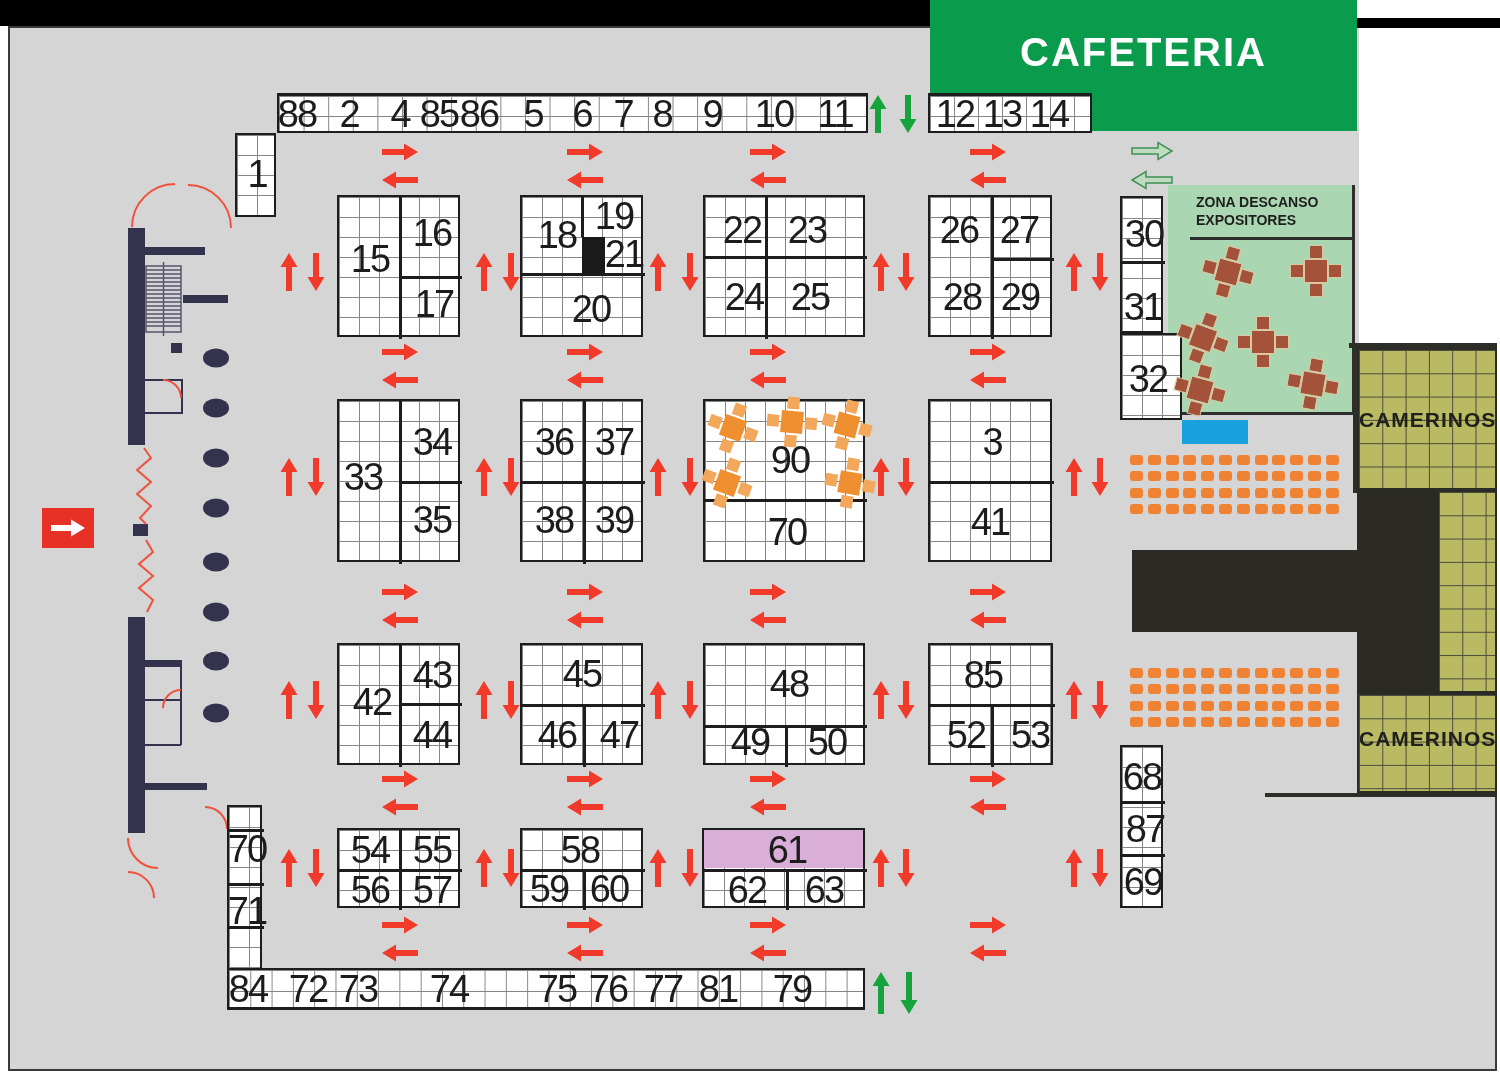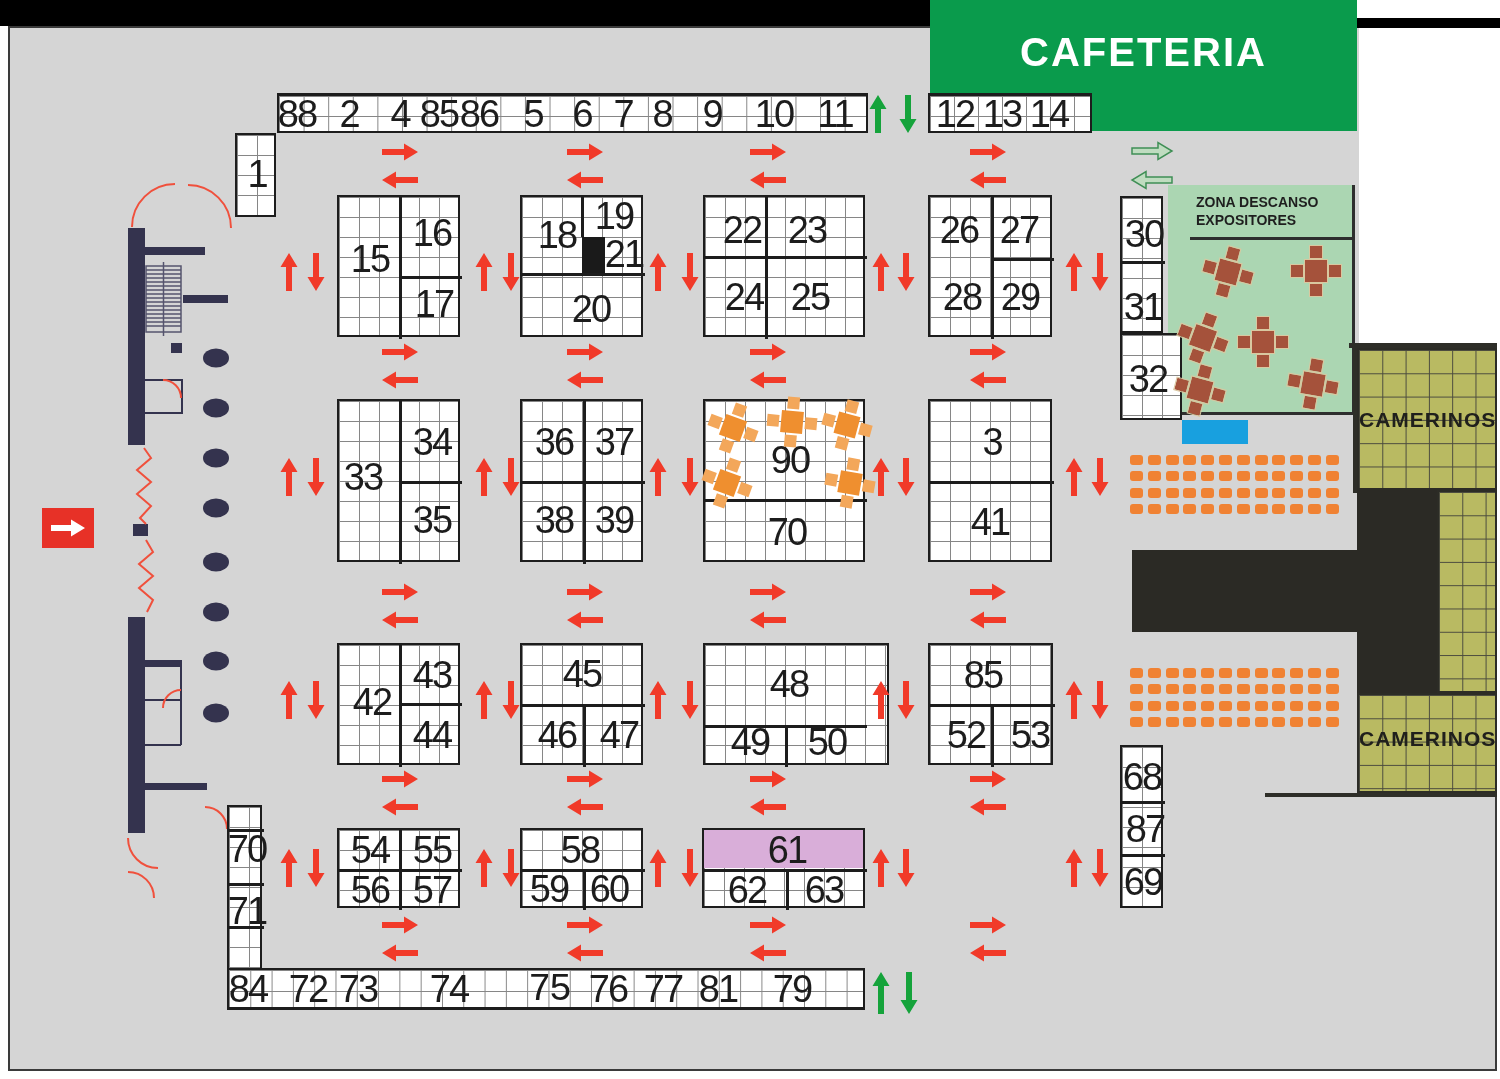--- a/index.html
+++ b/index.html
@@ -213,21 +213,21 @@
       <span class="num" style="left: 93px; top: 30px;">43</span>
       <span class="num" style="left: 93px; top: 90px;">44</span>
     </div>
     <div class="block" style="left: 520px; top: 643px; width: 123px; height: 122px; background-size: 20px 20px;">
       <div class="divider" style="left: 0px; top: 59px; width: 123px; height: 3px;"></div>
       <div class="divider" style="left: 61px; top: 60px; width: 3px; height: 62px;"></div>
       <span class="num" style="left: 60px; top: 29px;">45</span>
       <span class="num" style="left: 35px; top: 90px;">46</span>
       <span class="num" style="left: 97px; top: 90px;">47</span>
     </div>
-    <div class="block" style="left: 703px; top: 643px; width: 186px; height: 122px; background-size: 20px 20px;">
+    <div class="block" style="left: 703px; top: 643px; width: 162px; height: 122px; background-size: 20px 20px;">
       <div class="divider" style="left: 0px; top: 80px; width: 162px; height: 3px;"></div>
       <div class="divider" style="left: 80px; top: 81px; width: 3px; height: 41px;"></div>
       <span class="num" style="left: 84px; top: 39px;">48</span>
       <span class="num" style="left: 45px; top: 97px;">49</span>
       <span class="num" style="left: 122px; top: 97px;">50</span>
     </div>
     <div class="block" style="left: 928px; top: 643px; width: 125px; height: 122px; background-size: 20px 20px;">
       <div class="divider" style="left: 0px; top: 59px; width: 125px; height: 3px;"></div>
       <div class="divider" style="left: 61px; top: 60px; width: 3px; height: 62px;"></div>
       <span class="num" style="left: 53px; top: 30px;">85</span>
@@ -270,21 +270,21 @@
       <div class="divider" style="left: 0px; top: 119px; width: 35px; height: 3px;"></div>
       <div class="divider" style="left: 0px; top: 162px; width: 35px; height: 3px;"></div>
       <span class="num" style="left: 18px; top: 42px;">70</span>
       <span class="num" style="left: 18px; top: 104px;">71</span>
     </div>
     <div class="block tbot" style="left: 227px; top: 968px; width: 638px; height: 42px; background-size: 21.3px 21px;">
       <span class="num" style="left: 19px; top: 19px;">84</span>
       <span class="num" style="left: 79px; top: 19px;">72</span>
       <span class="num" style="left: 129px; top: 19px;">73</span>
       <span class="num" style="left: 220px; top: 19px;">74</span>
-      <span class="num" style="left: 320px; top: 19px; font-family: Liberation Mono, monospace;">75</span>
+      <span class="num" style="left: 328px; top: 19px;">75</span>
       <span class="num" style="left: 379px; top: 19px;">76</span>
       <span class="num" style="left: 434px; top: 19px;">77</span>
       <span class="num" style="left: 489px; top: 19px;">81</span>
       <span class="num" style="left: 563px; top: 19px;">79</span>
     </div>
     <div class="tbl o" style="left: 733px; top: 428px; transform: translate(-50%, -50%) rotate(20deg);">
       <i class="c"></i>
       <i class="s s1"></i>
       <i class="s s2"></i>
       <i class="s s3"></i>

